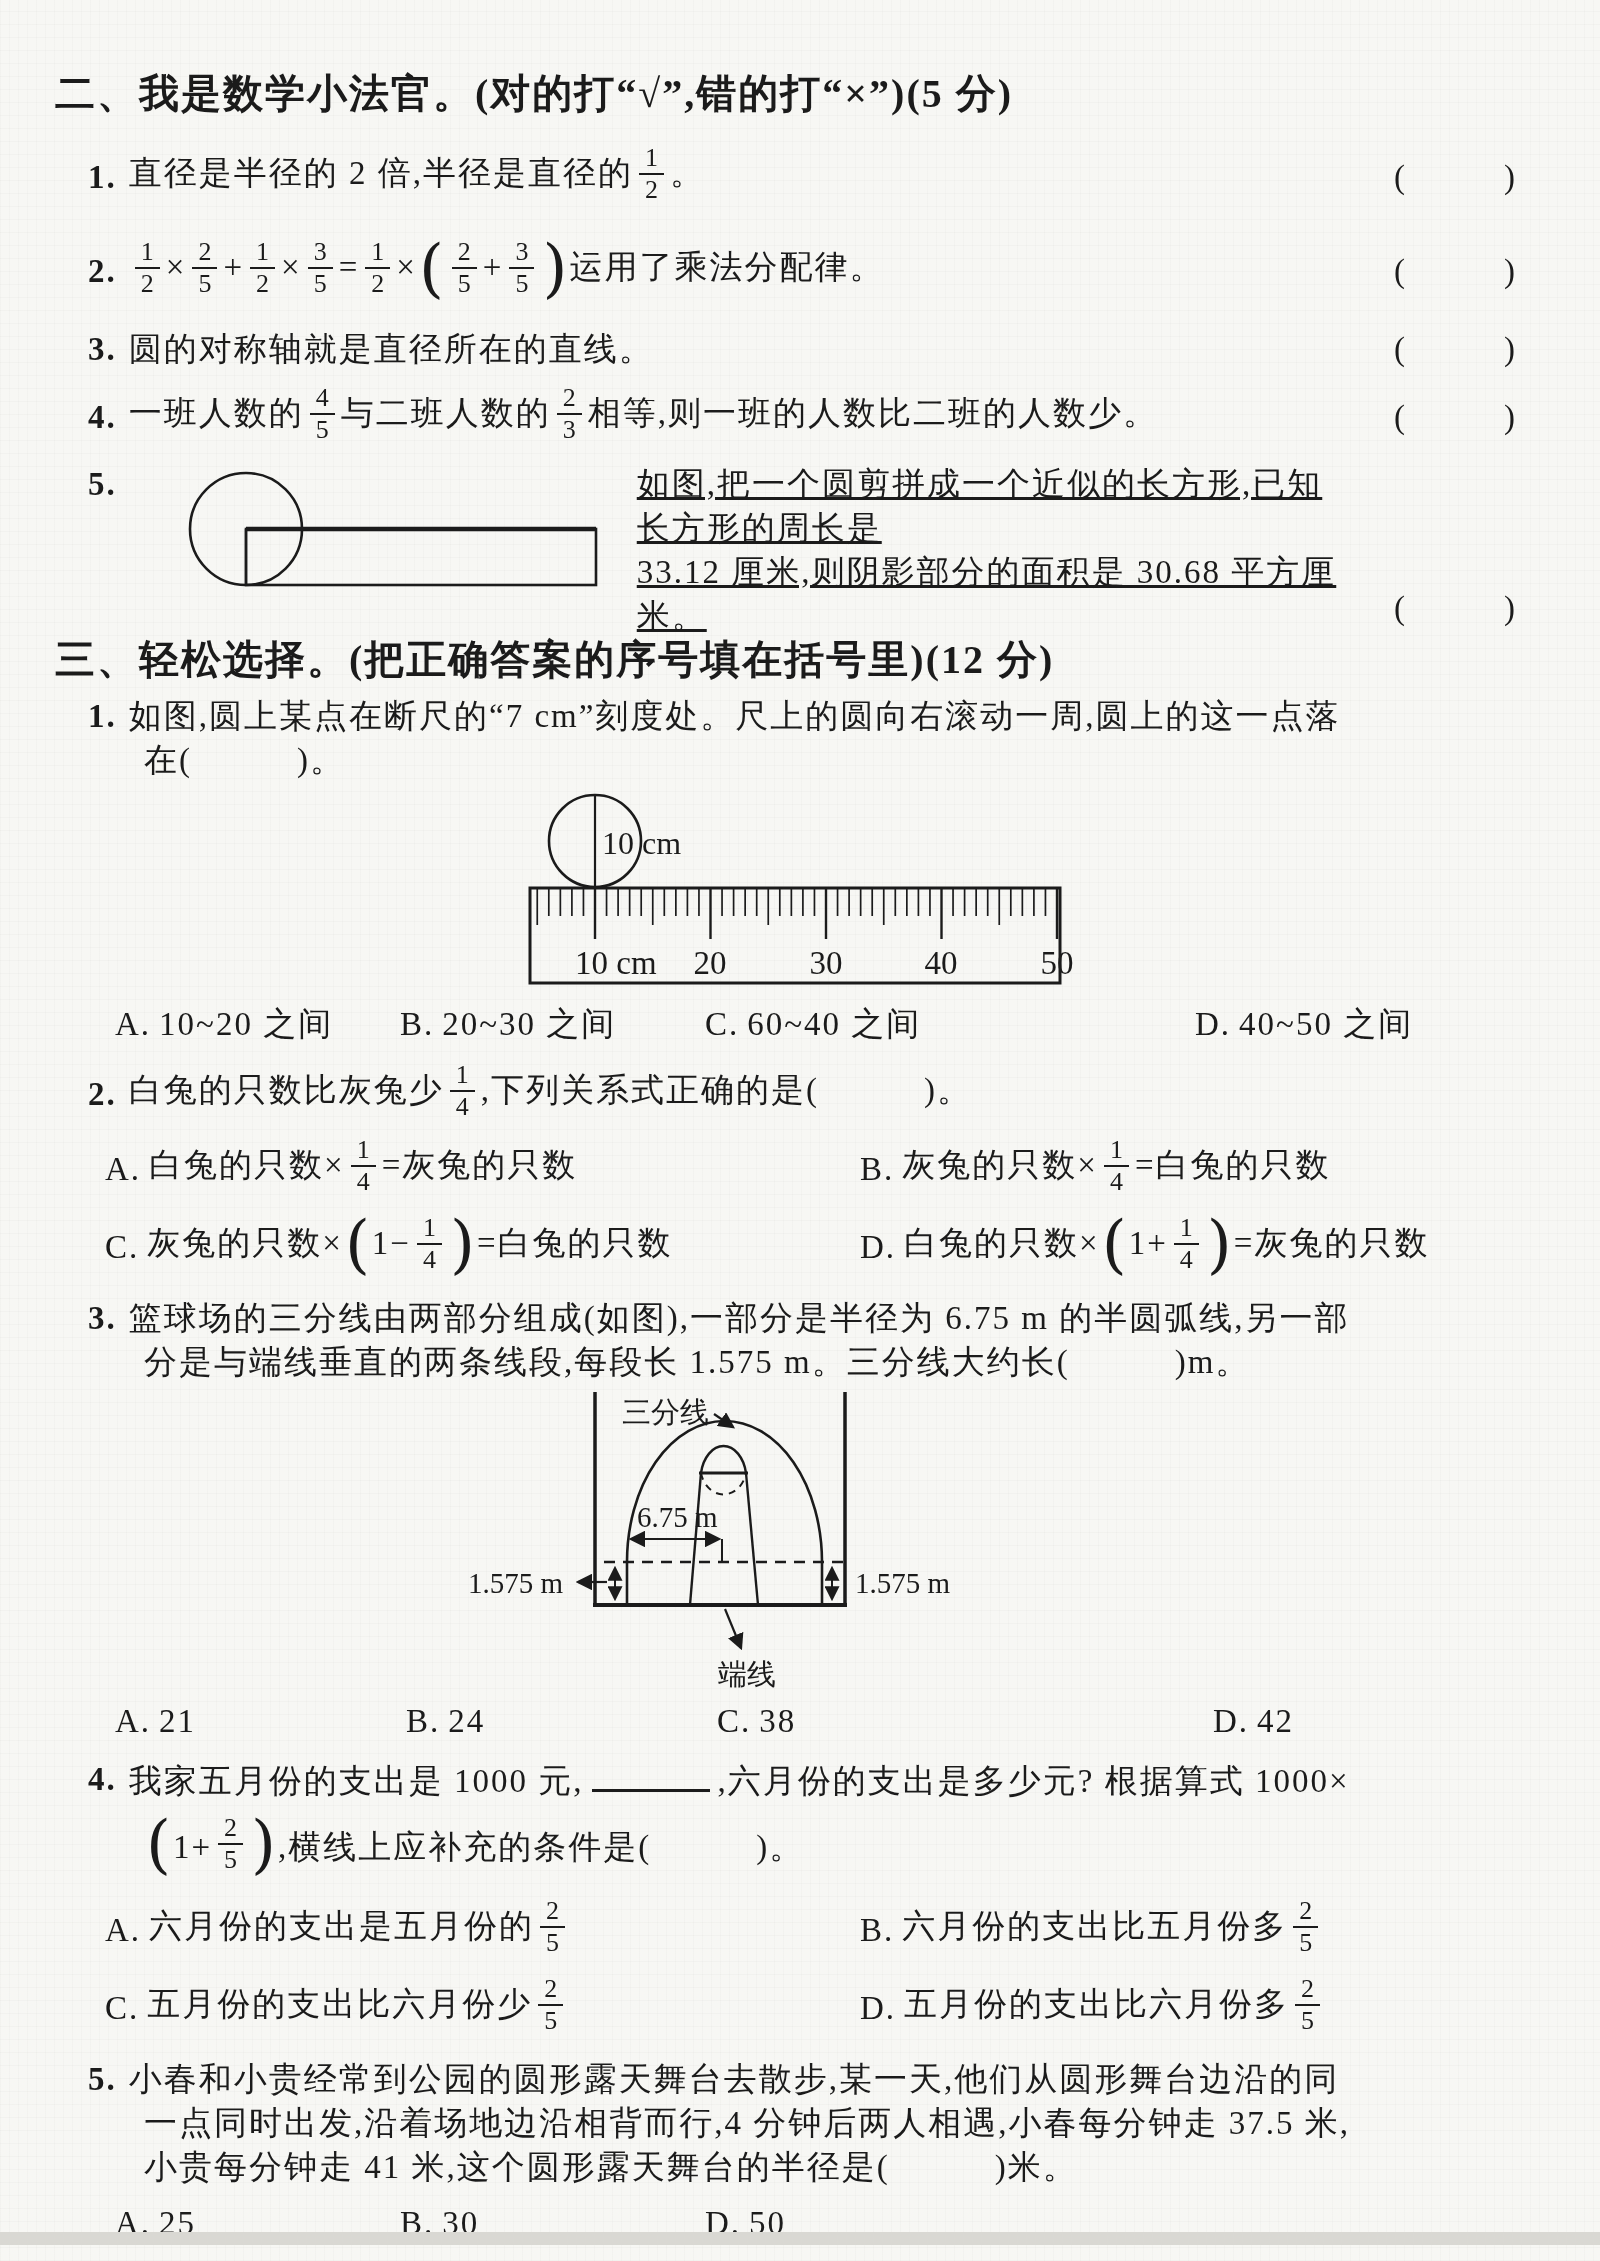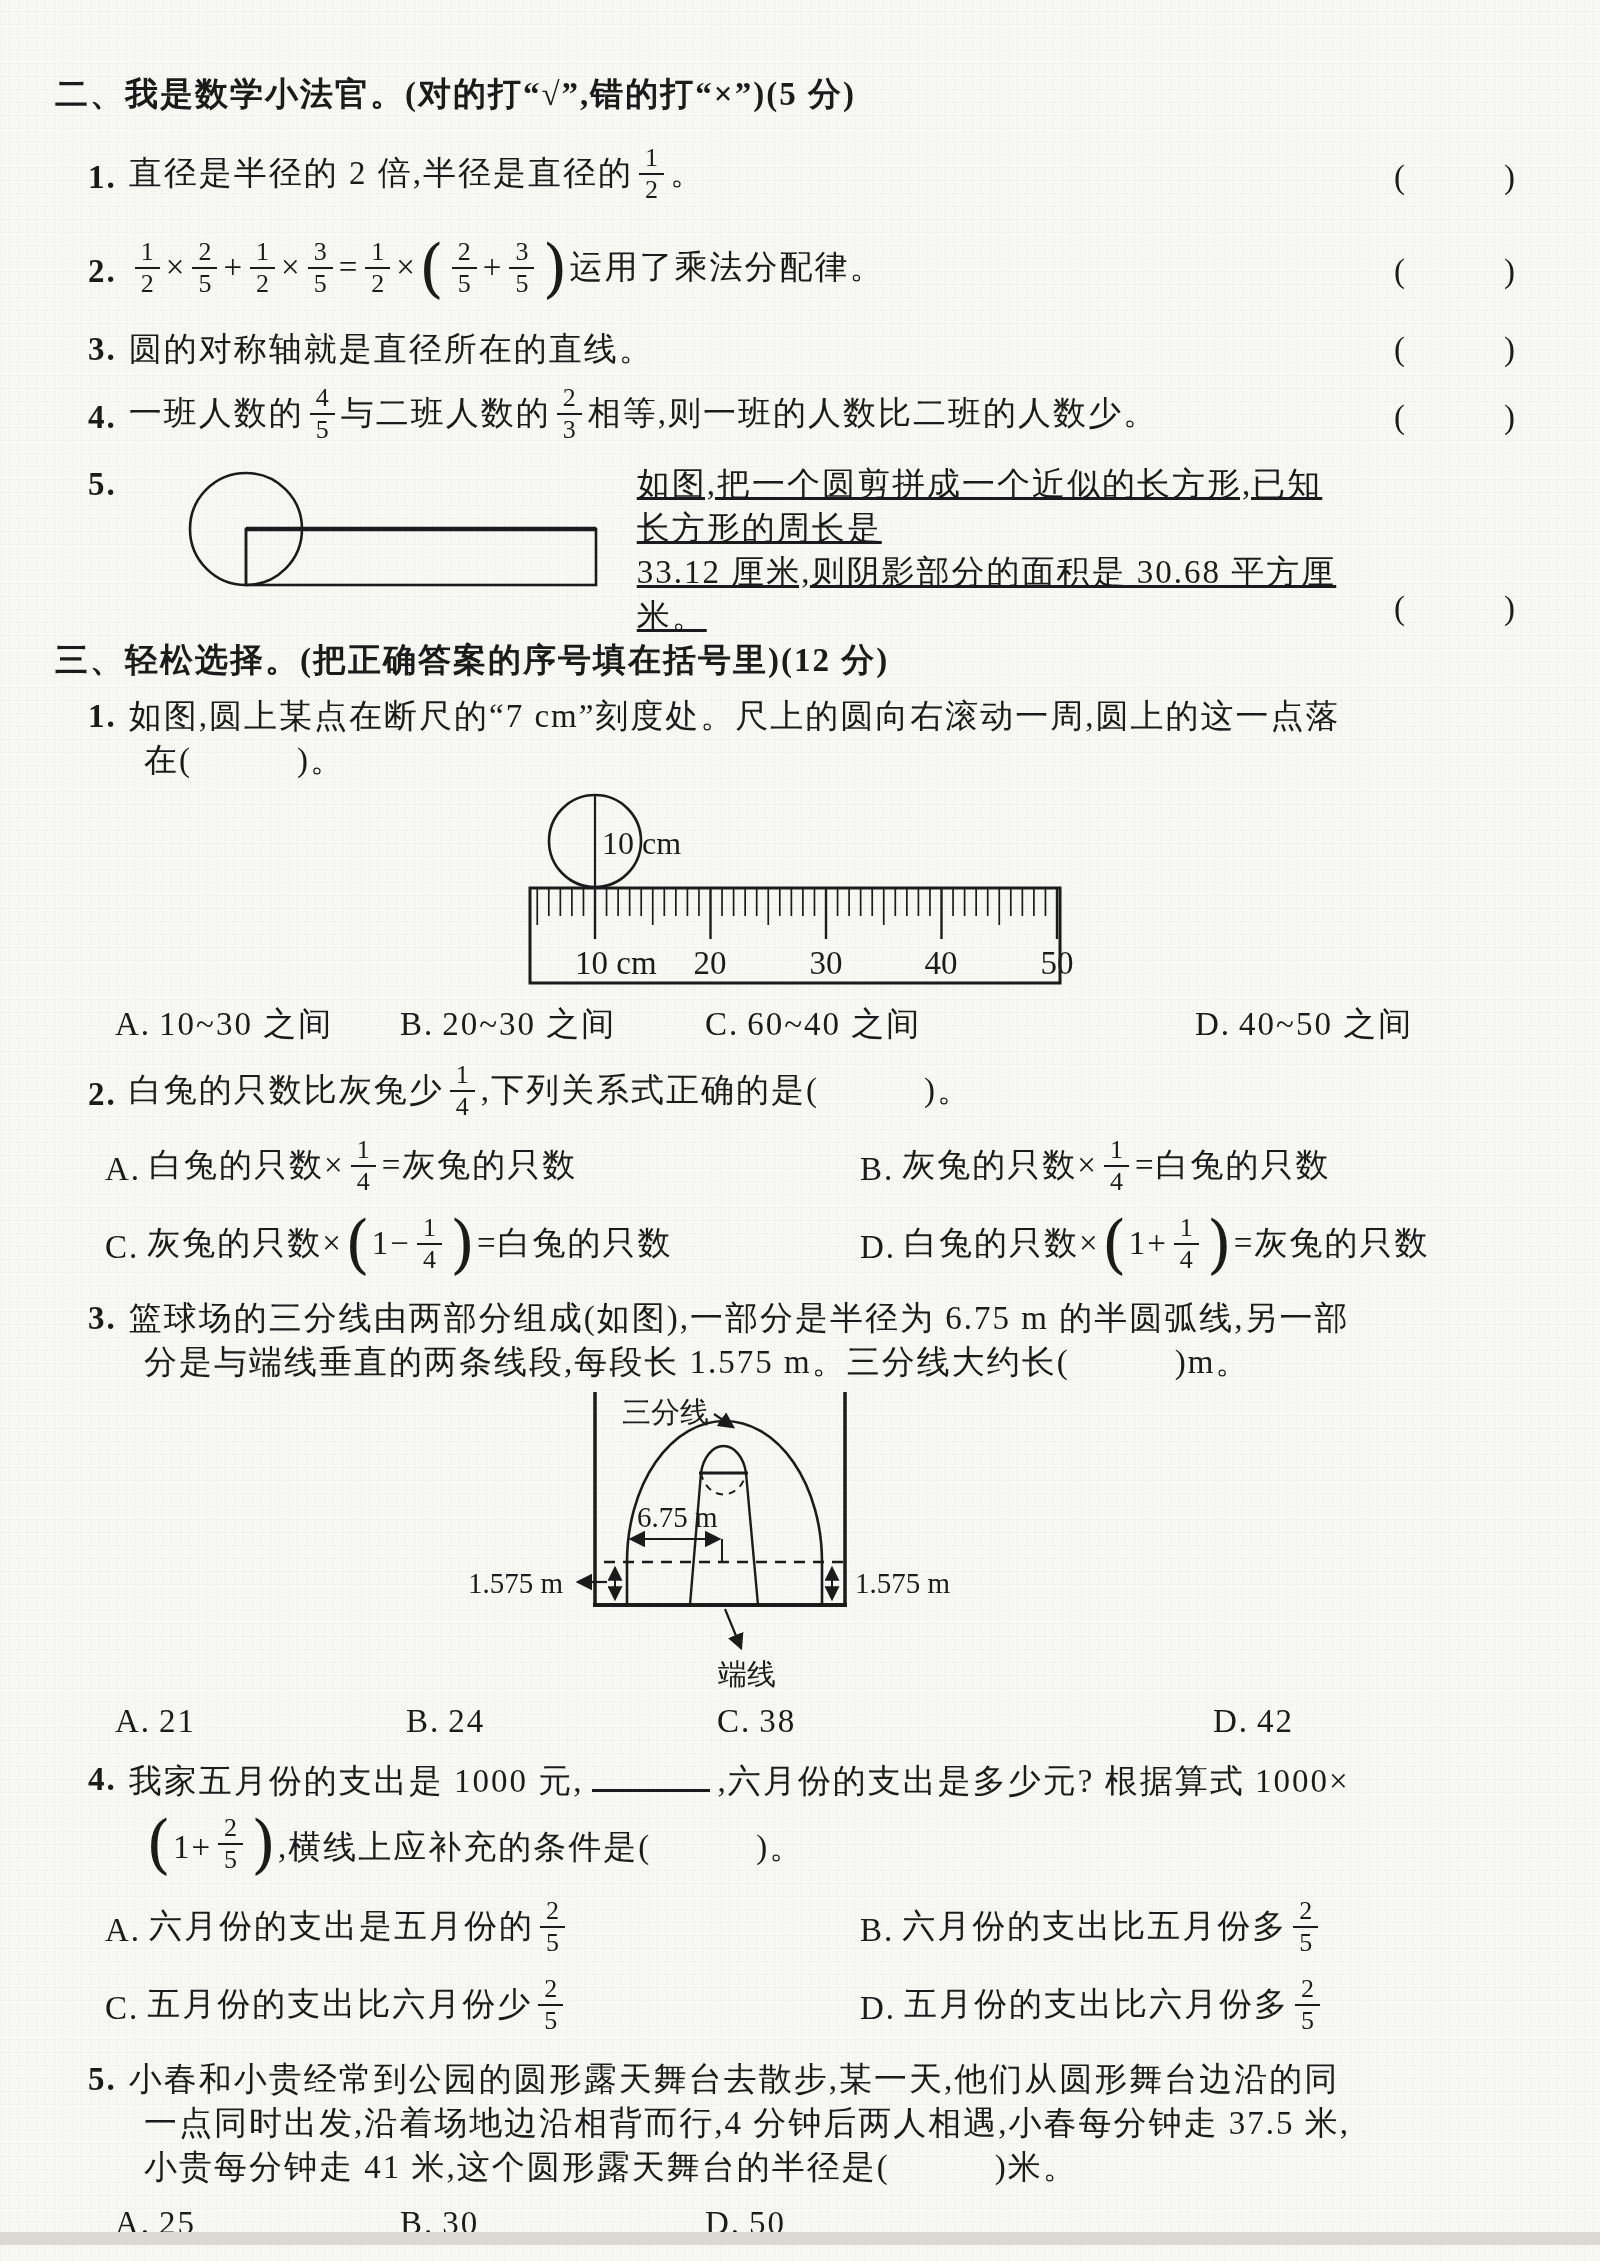--- a/index.html
+++ b/index.html
@@ -6,21 +6,21 @@
   body{
     width:1600px;height:2261px;overflow:hidden;position:relative;
     background:
       repeating-linear-gradient(90deg, rgba(120,120,115,0.035) 0 1px, transparent 1px 9px),
       repeating-linear-gradient(0deg, rgba(120,120,115,0.04) 0 1px, transparent 1px 13px),
       #f7f7f4;
     font-family:"Liberation Serif","DejaVu Serif",serif;
     color:#1b1b1b;font-size:33px;letter-spacing:2px;line-height:44px;
   }
   .page{position:relative;padding:72px 0 0 55px;width:1545px;}
-  h2{font-size:33px;font-weight:bold;margin:0 0 24px 0;letter-spacing:2px;}
+  h2{font-size:40px;font-weight:bold;margin:0 0 24px 0;letter-spacing:2px;}
   .sec2 h2{margin-top:0;}
   .sec3 h2{margin-bottom:12px;}
   
   .jrow{display:flex;align-items:center;margin-left:33px;margin-right:85px;
         padding-right:160px;position:relative;}
   .qno{font-weight:bold;flex:none;margin-right:12px;}
   .mark{position:absolute;right:0;top:50%;transform:translateY(-50%);letter-spacing:0;}
   .jrow1{min-height:74px;margin-top:2px;}
   .jrow2{min-height:94px;margin-top:10px;}
   .jrow3{min-height:46px;margin-top:8px;}
@@ -199,21 +199,21 @@
           <line x1="637" x2="637" y1="101" y2="151" stroke="#1b1b1b" stroke-width="2.4"></line>
         </g>
       <text x="155" y="186" font-size="33">10 cm</text>
       <text x="290" y="186" font-size="33" text-anchor="middle">20</text>
       <text x="406" y="186" font-size="33" text-anchor="middle">30</text>
       <text x="521" y="186" font-size="33" text-anchor="middle">40</text>
       <text x="637" y="186" font-size="33" text-anchor="middle">50</text>
     </svg>
 
     <div class="optgrid">
-      <span class="opt"><span class="olab">A.</span><span>10~30 之间</span></span>
+      <span class="opt"><span class="olab">A.</span><span>10~20 之间</span></span>
       <span class="opt"><span class="olab">B.</span><span>20~30 之间</span></span>
       <span class="opt"><span class="olab">C.</span><span>60~40 之间</span></span>
       <span class="opt"><span class="olab">D.</span><span>40~50 之间</span></span>
     </div>
 
     <div class="qblock">
       <div class="qline tall" style="margin-top:12px;">
         <span class="qno">2.</span>
         <span>白兔的只数比灰兔少<span class="frac">
               <span class="fnum">1</span>

